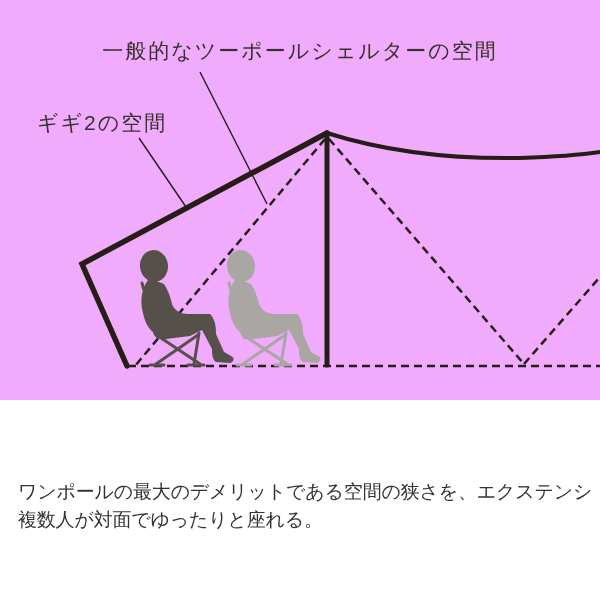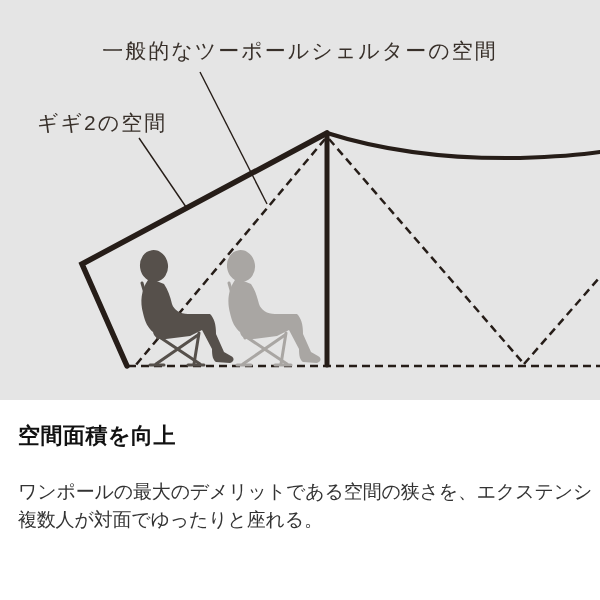--- a/index.html
+++ b/index.html
@@ -41,21 +41,21 @@
     font-size:19px;line-height:28px;color:#333333;
     letter-spacing:-0.2px;
   }
   .section-body span{display:block;}
 </style>
 </head>
 <body>
 
 <div class="canvas">
 
-  <div class="diagram" style="background-color: #e5e5e5;">
+  <div class="diagram" style="background-color: #f0abfc;">
 
     <svg viewBox="0 0 600 400" style="color: rgb(38, 29, 24);">
       <defs>
         <g id="person-chair">
 
           <g fill="none" stroke="currentColor" stroke-width="3" stroke-linecap="round" stroke-linejoin="round">
             <path d="M14,33 L30,88"></path>
             <path d="M30,86 L72,114"></path>
             <path d="M70,85 L28,114"></path>
             <path d="M71,83 L66,114"></path>
@@ -104,20 +104,19 @@
         <path d="M139,138 L186,207"></path>
       </g>
     </svg>
 
     <div class="diagram-label label-generic">一般的なツーポールシェルターの空間</div>
 
     <div class="diagram-label label-gigi">ギギ2の空間</div>
   </div>
 
   <div class="text-block">
-    <h2 class="section-heading">空間面積を向上</h2>
     <p class="section-body">
       <span>ワンポールの最大のデメリットである空間の狭さを、エクステンシ</span>
       <span>複数人が対面でゆったりと座れる。</span>
     </p>
   </div>
 
 </div>
 
 </body></html>

